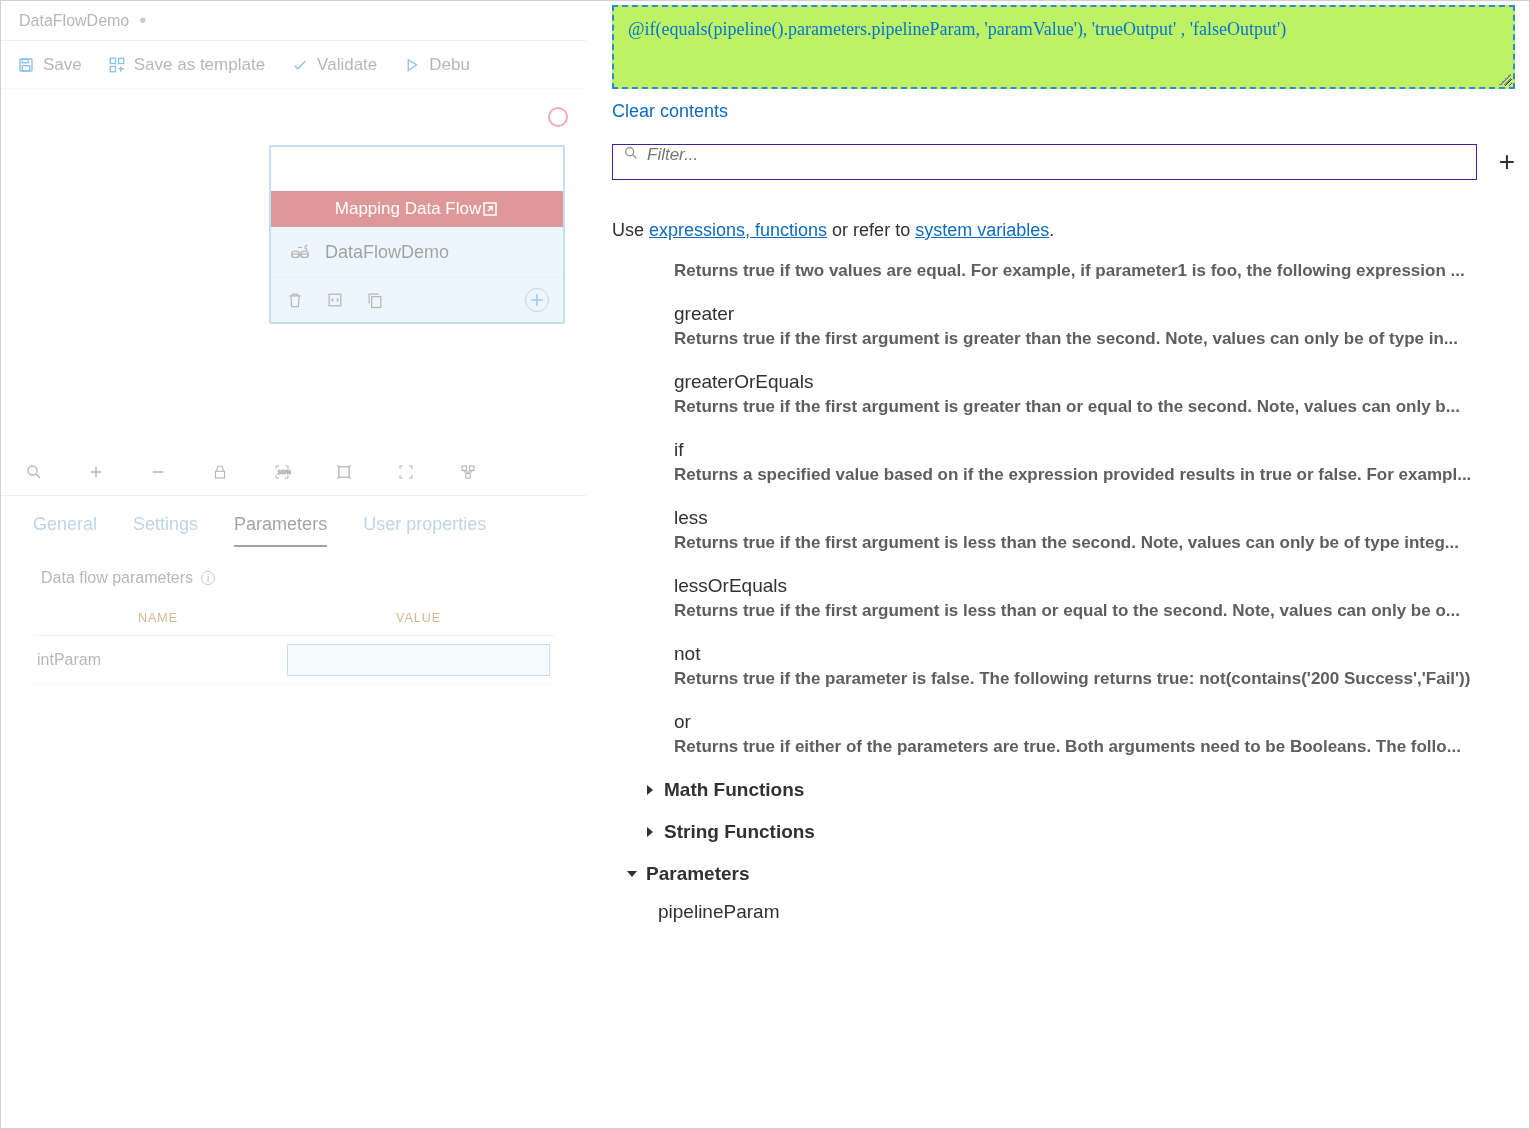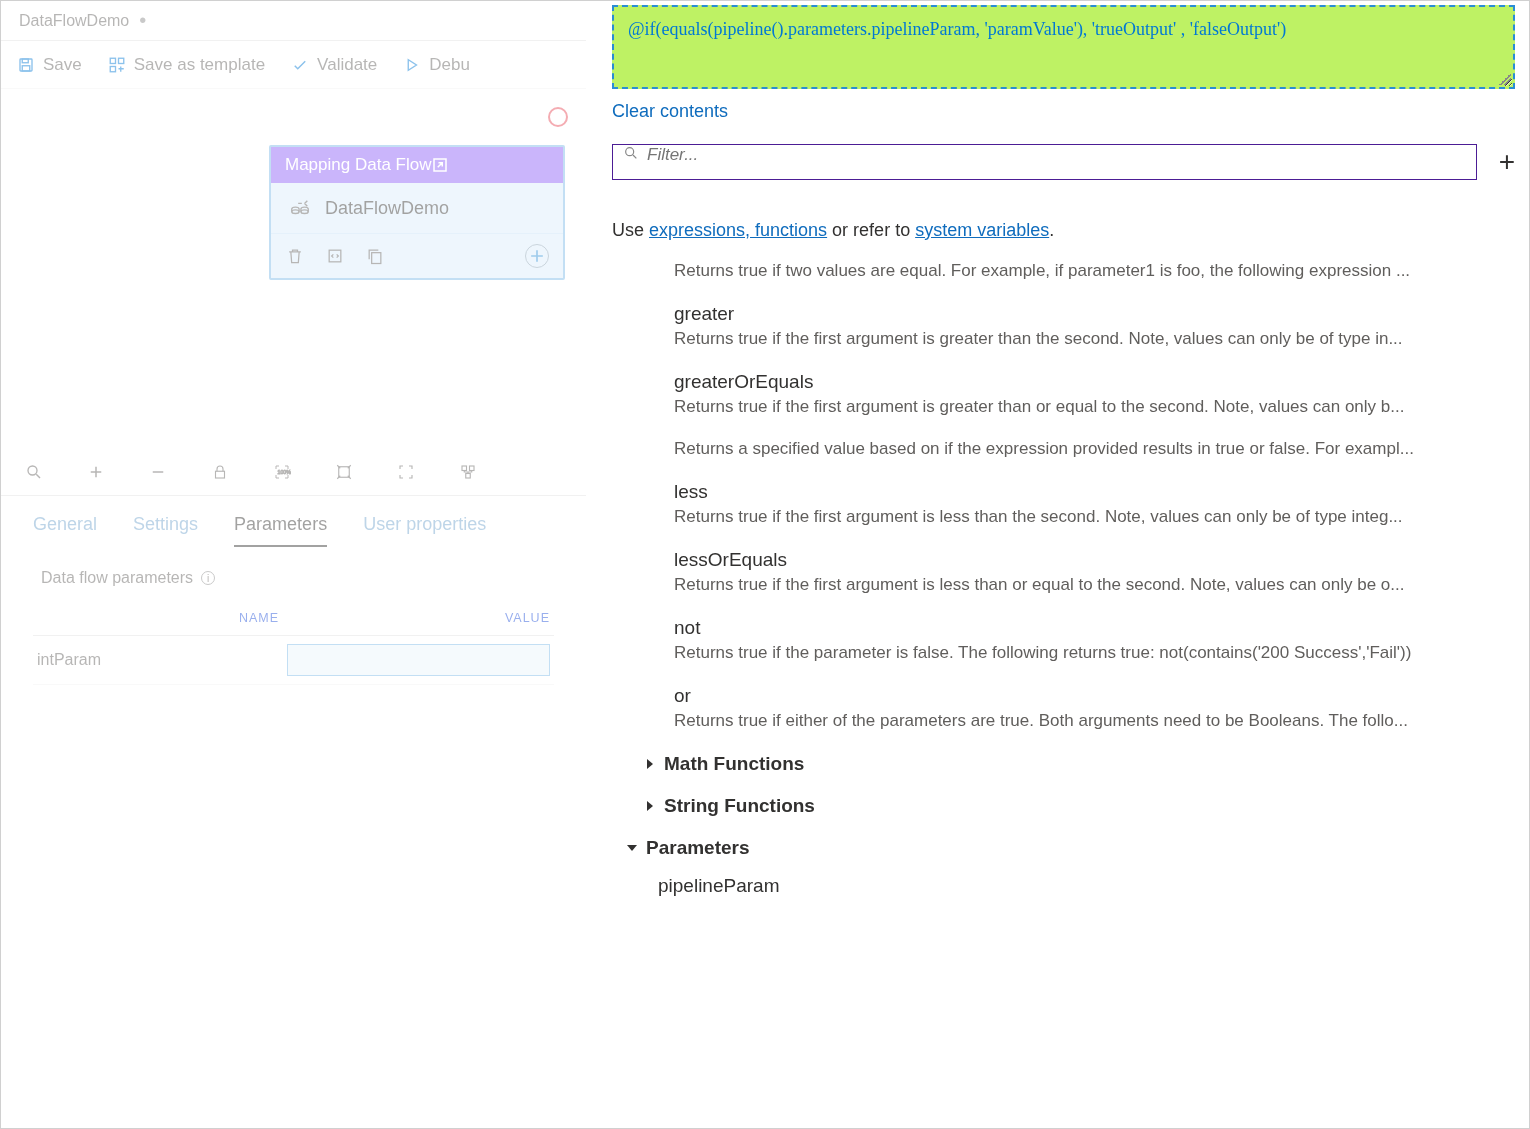--- a/index.html
+++ b/index.html
@@ -79,27 +79,28 @@
 }
 .node {
   position: absolute;
   left: 268px; top: 56px;
   width: 296px;
   border: 2px solid #7ab8e6;
   border-radius: 2px;
   background: #fff;
 }
 .node-header {
-  background: #8b5cf6;
+  background: #b91c1c;
   color: #fff;
   display: flex;
   align-items: center;
-  justify-content: flex-start;
+  justify-content: center;
   padding: 8px 14px;
   font-size: 17px;
+  margin-top: 44px;
 }
 .node-header svg { width:18px; height:18px; }
 .node-body {
   display: flex;
   align-items: center;
   gap: 14px;
   padding: 14px 18px;
   background: #d9ecfb;
   font-size: 18px;
   color: #323130;
@@ -143,24 +144,24 @@
 .params-section { padding: 22px 32px; }
 .params-label { color: #605e5c; font-size: 16px; display:flex; align-items:center; gap:8px;margin-left:8px;}
 .info-icon {
   width:14px; height:14px; border:1px solid #888; border-radius:50%;
   display:inline-flex; align-items:center; justify-content:center; font-size:10px;
 }
 table.params {
   width: 100%; border-collapse: collapse; margin-top: 14px;
 }
 table.params th {
-  text-align:right;
+  text-align:center;
   font-size: 12.5px;
   letter-spacing: 1px;
-  color: #1d4ed8;
+  color: #a16207;
   font-weight: 500;
   padding: 10px 4px;
   border-bottom: 1px solid #e1e1e1;
 }
 table.params td {
   padding: 8px 4px;
   border-bottom: 1px solid #f2f2f2;
   color: #605e5c;
   font-size: 16px;
 }
@@ -223,21 +224,21 @@
 .hint {
   font-size: 18px;
   color: #323130;
   margin: 40px 0 20px;
 }
 .hint a { color: #0f6cbd;  }
 
 .func-list { flex:1; overflow-y: auto; padding-right: 20px; padding-left: 62px;}
 .func-item { margin-bottom: 22px; }
 .func-name { font-size: 19px; color: #323130; margin-bottom: 4px; }
-.func-desc { font-size: 17px; color: #605e5c; white-space: nowrap; overflow:hidden; text-overflow: ellipsis; }
+.func-desc { font-size: 17px; color: #605e5c; white-space: nowrap; overflow:hidden; text-overflow: ellipsis; font-weight: bold; }
 .cat-row {
   display:flex; align-items:center; gap:8px;
   font-size: 19px; font-weight: 600; color:#323130;
   margin: 20px 0 16px;
   margin-left: -30px;
 }
 .cat-row svg { width:12px; height:12px; }
 .cat-header { margin-left:-48px;}
 .param-item { font-size: 19px; color:#323130; margin-left: -16px; margin-top:6px;}
 
@@ -424,20 +425,21 @@
     </div>
     <div class="func-item">
       <div class="func-name">greater</div>
       <div class="func-desc">Returns true if the first argument is greater than the second. Note, values can only be of type in...</div>
     </div>
     <div class="func-item">
       <div class="func-name">greaterOrEquals</div>
       <div class="func-desc">Returns true if the first argument is greater than or equal to the second. Note, values can only b...</div>
     </div>
     <div class="func-item">
+      <div class="func-name">if</div>
       <div class="func-desc">Returns a specified value based on if the expression provided results in true or false. For exampl...</div>
     </div>
     <div class="func-item">
       <div class="func-name">less</div>
       <div class="func-desc">Returns true if the first argument is less than the second. Note, values can only be of type integ...</div>
     </div>
     <div class="func-item">
       <div class="func-name">lessOrEquals</div>
       <div class="func-desc">Returns true if the first argument is less than or equal to the second. Note, values can only be o...</div>
     </div>

